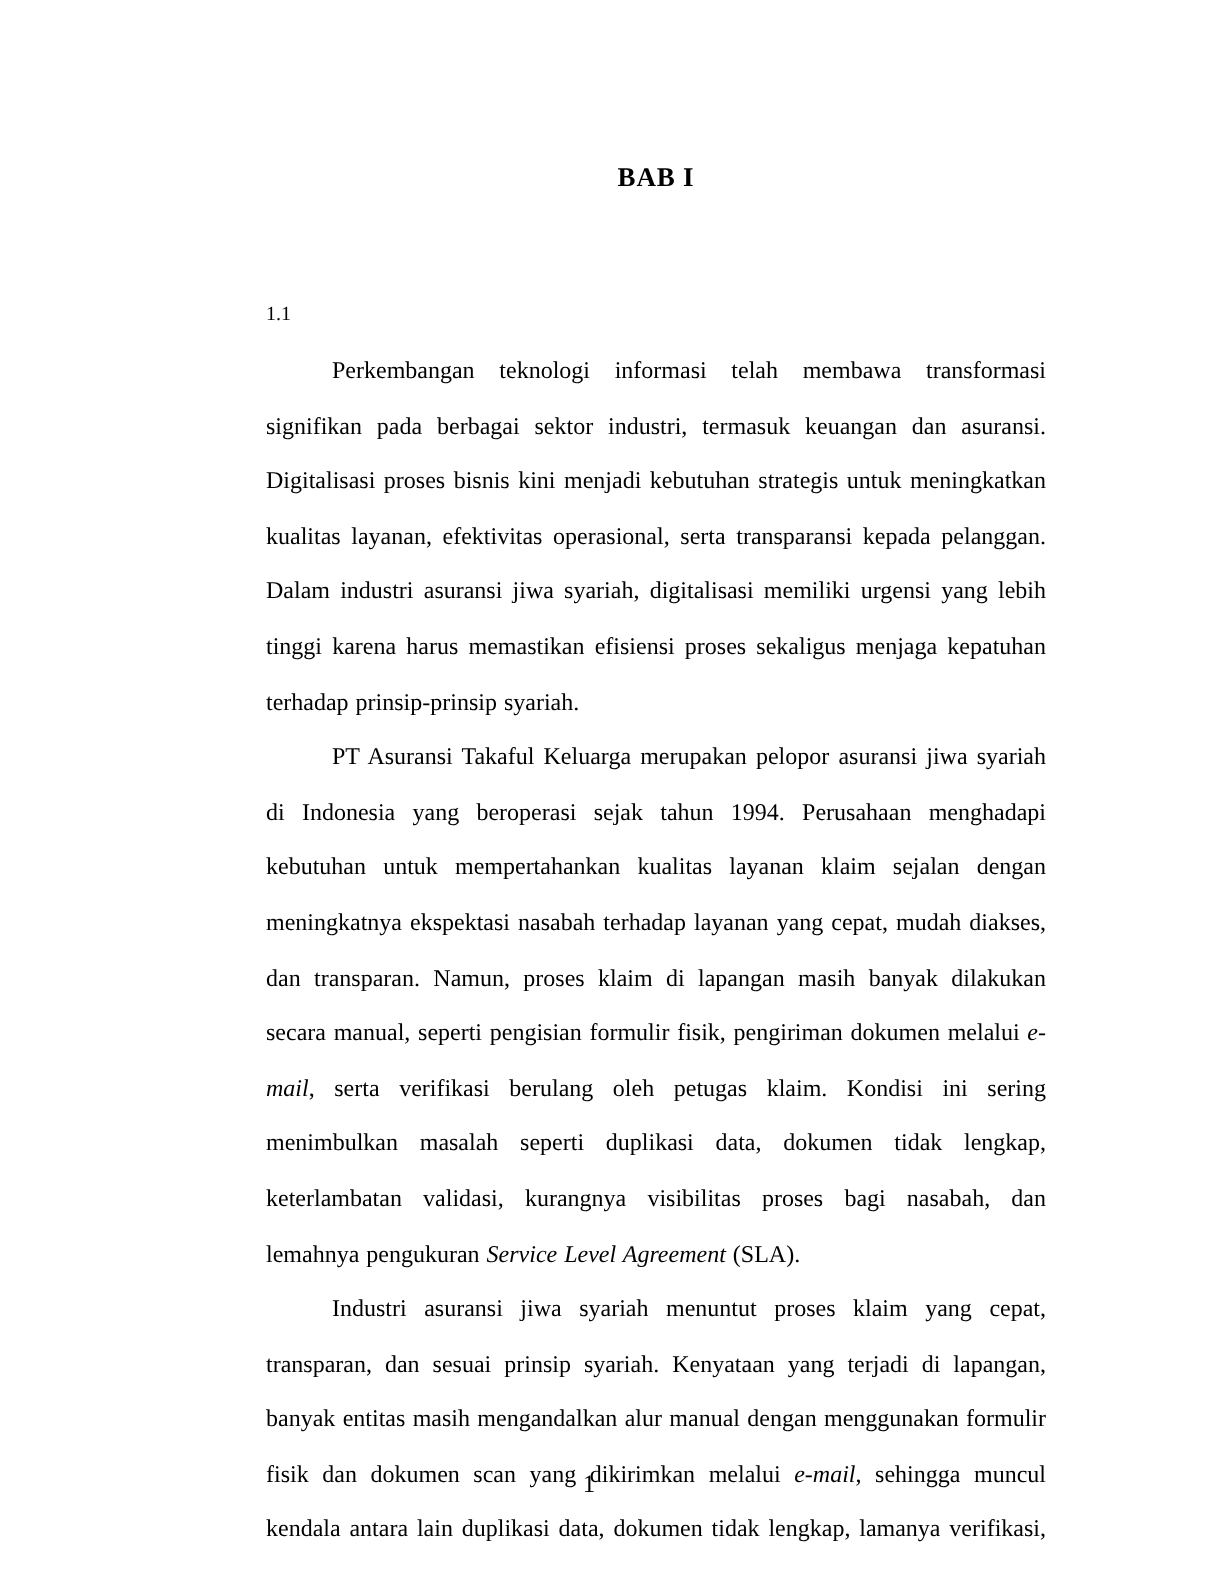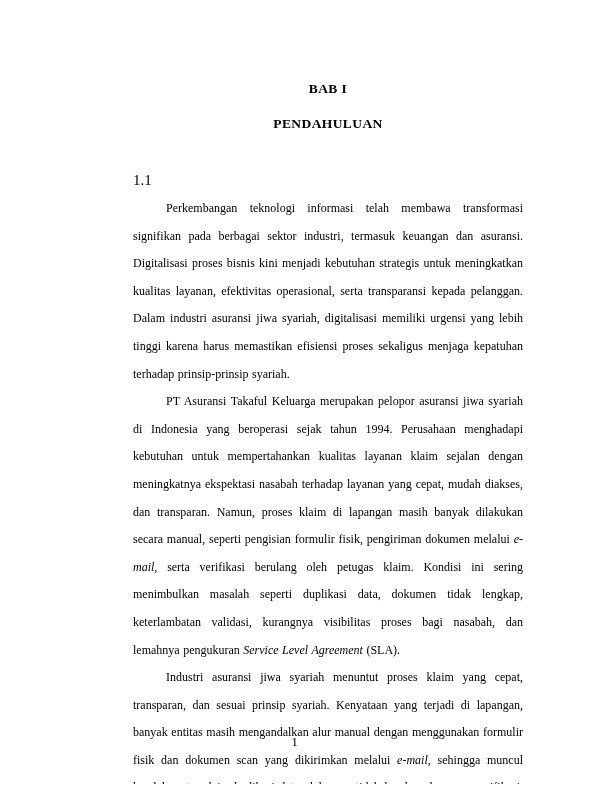--- a/index.html
+++ b/index.html
@@ -25,23 +25,23 @@
     font-size: 13.5px;
     letter-spacing: 0.4px;
     line-height: 14px;
     margin: 0;
   }
   .chapter-title {
     margin-top: 21px;
   }
   .section-heading {
     display: flex;
-    margin-top: 42px;
+    margin-top: 54px;
     font-weight: normal;
-    font-size: 15px;
+    font-size: 10px;
     line-height: 15px;
   }
   .section-number {
     width: 33px;
     flex: 0 0 33px;
   }
   .doc-body {
     margin-top: 7px;
   }
   .doc-body p {
@@ -61,21 +61,20 @@
     font-size: 12.5px;
   }
 </style>
 </head>
 <body>
 
 <div class="page">
 
   <div class="chapter-heading">BAB I</div>
 
-  <div class="chapter-title">PENDAHULUAN</div>
 
   <div class="section-heading">
     <span class="section-number">1.1</span>
   </div>
 
   <div class="doc-body">
     <p><span>Perkembangan teknologi informasi telah membawa transformasi signifikan pada berbagai sektor industri, termasuk keuangan dan asuransi. Digitalisasi proses bisnis kini menjadi kebutuhan strategis untuk meningkatkan kualitas layanan, efektivitas operasional, serta transparansi kepada pelanggan. Dalam industri asuransi jiwa syariah, digitalisasi memiliki urgensi yang lebih tinggi karena harus memastikan efisiensi proses sekaligus menjaga kepatuhan terhadap prinsip-prinsip syariah.</span></p>
     <p><span>PT Asuransi Takaful Keluarga merupakan pelopor asuransi jiwa syariah di Indonesia yang beroperasi sejak tahun 1994. Perusahaan menghadapi kebutuhan untuk mempertahankan kualitas layanan klaim sejalan dengan meningkatnya ekspektasi nasabah terhadap layanan yang cepat, mudah diakses, dan transparan. Namun, proses klaim di lapangan masih banyak dilakukan secara manual, seperti pengisian formulir fisik, pengiriman dokumen melalui </span><i>e-mail</i><span>, serta verifikasi berulang oleh petugas klaim. Kondisi ini sering menimbulkan masalah seperti duplikasi data, dokumen tidak lengkap, keterlambatan validasi, kurangnya visibilitas proses bagi nasabah, dan lemahnya pengukuran </span><i>Service Level Agreement</i><span> (SLA).</span></p>
     <p><span>Industri asuransi jiwa syariah menuntut proses klaim yang cepat, transparan, dan sesuai prinsip syariah. Kenyataan yang terjadi di lapangan, banyak entitas masih mengandalkan alur manual dengan menggunakan formulir fisik dan dokumen scan yang dikirimkan melalui </span><i>e-mail</i><span>, sehingga muncul kendala antara lain duplikasi data, dokumen tidak lengkap, lamanya verifikasi, keterlambatan komunikasi, dan</span></p>
   </div>

